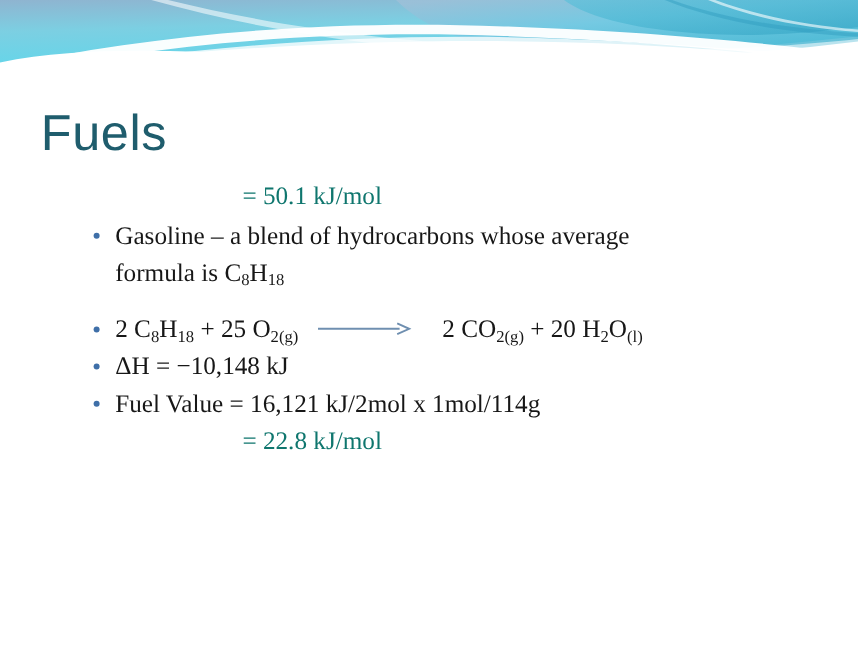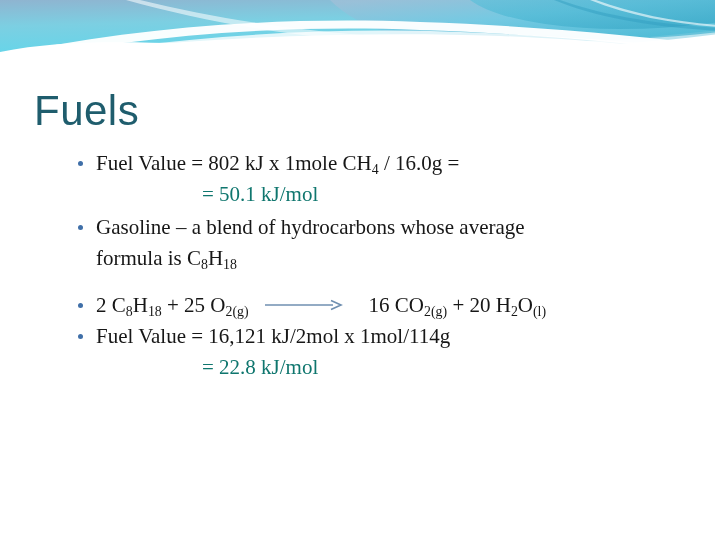--- a/index.html
+++ b/index.html
@@ -149,26 +149,20 @@
       <path d="M596,0 C634,14 676,22 720,25 L720,27 C674,24 630,16 590,0 Z" fill="#ffffff" opacity="0.6"></path>
 
       <path d="M0,60 C160,40 330,30 500,36 C600,40 668,48 720,56 L720,72 L0,72 Z" fill="#ffffff"></path>
     </svg>
   </div>
 
   <div class="slide-title">Fuels</div>
 
   <div class="body-block">
 
-    <div class="bullet-row">
-      <span class="bullet-dot"></span>
-      <span class="nowrap">
-        <span>Fuel Value = 802 kJ x 1mole CH</span><sub>4</sub><span> / 16.0g =</span>
-      </span>
-    </div>
 
     <div class="indent-row">= 50.1 kJ/mol</div>
 
     <div class="bullet-row">
       <span class="bullet-dot"></span>
       <span>Gasoline – a blend of hydrocarbons whose average</span>
     </div>
     <div class="cont-row">
       <span>formula is C</span><sub>8</sub><span>H</span><sub>18</sub>
     </div>
@@ -177,23 +171,27 @@
       <span class="bullet-dot"></span>
       <span class="eqn-left"><span>2 C</span><sub>8</sub><span>H</span><sub>18</sub><span> + 25 O</span><sub>2(g)</sub></span>
 
       <span class="rxn-arrow">
         <svg width="78" height="14" viewBox="0 0 78 14" xmlns="http://www.w3.org/2000/svg">
           <line x1="0" y1="7" x2="68" y2="7" stroke="#6f8fb0" stroke-width="1.6"></line>
           <path d="M66,2.5 L76,7 L66,11.5" fill="none" stroke="#6f8fb0" stroke-width="1.6" stroke-linejoin="miter" stroke-linecap="butt"></path>
         </svg>
       </span>
 
-      <span class="eqn-right"><span>16 CO</span><sub>2(g)</sub><span> + 20 H</span><sub>2</sub><span>O</span><sub>(l)</sub></span>
+      <span class="eqn-right"><span>2 CO</span><sub>2(g)</sub><span> + 20 H</span><sub>2</sub><span>O</span><sub>(l)</sub></span>
     </div>
 
+    <div class="bullet-row">
+      <span class="bullet-dot"></span>
+      <span>ΔH = −10,148 kJ</span>
+    </div>
 
     <div class="bullet-row">
       <span class="bullet-dot"></span>
       <span>Fuel Value = 16,121 kJ/2mol x 1mol/114g</span>
     </div>
 
     <div class="indent-row">= 22.8 kJ/mol</div>
 
   </div>
 </div>

